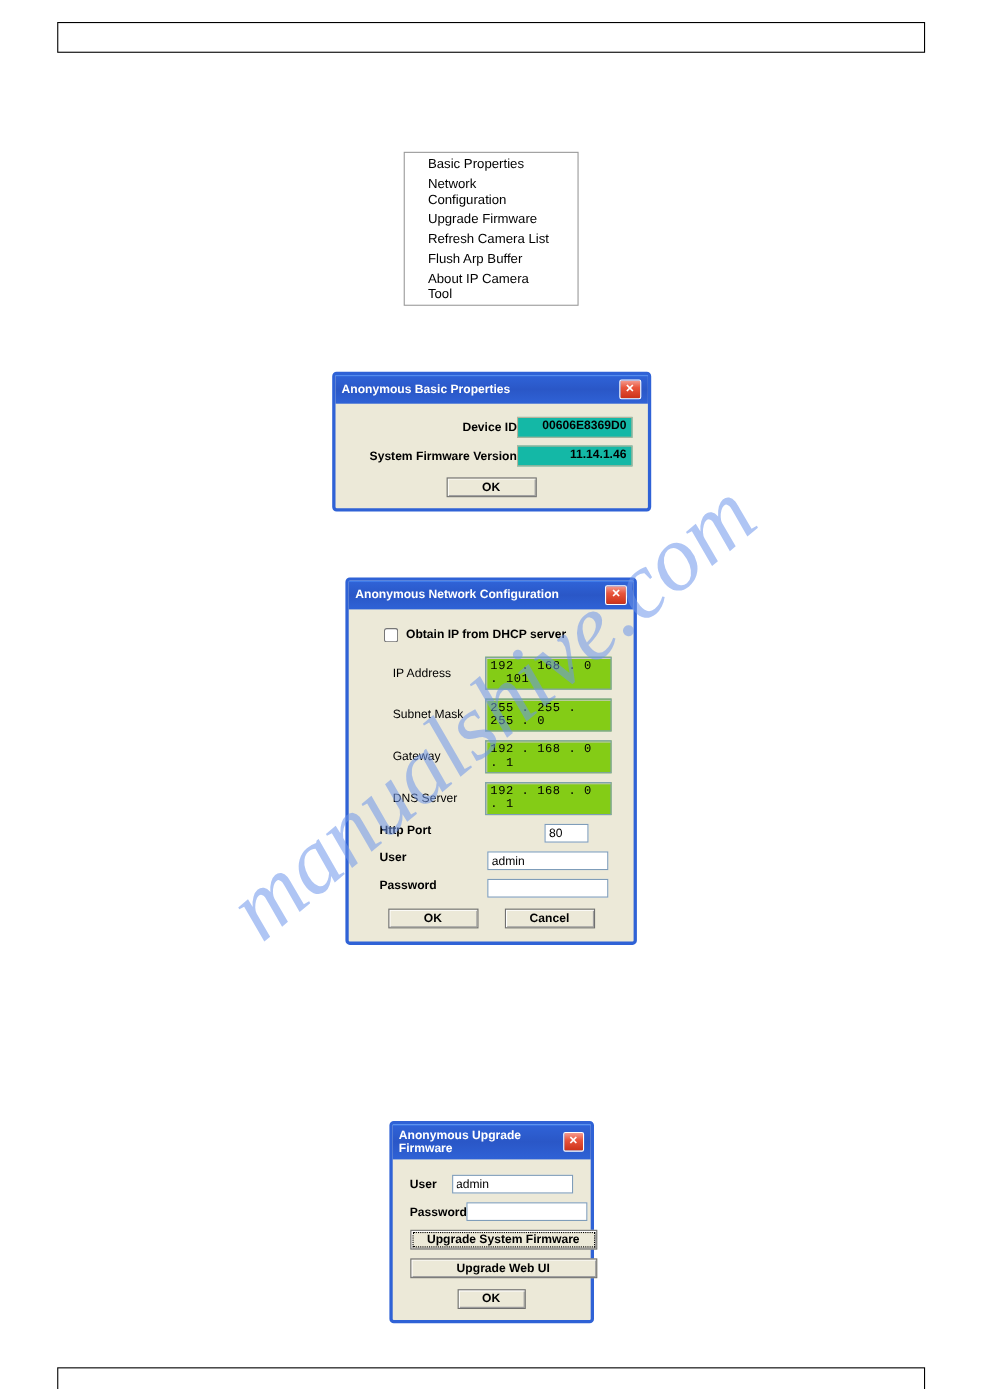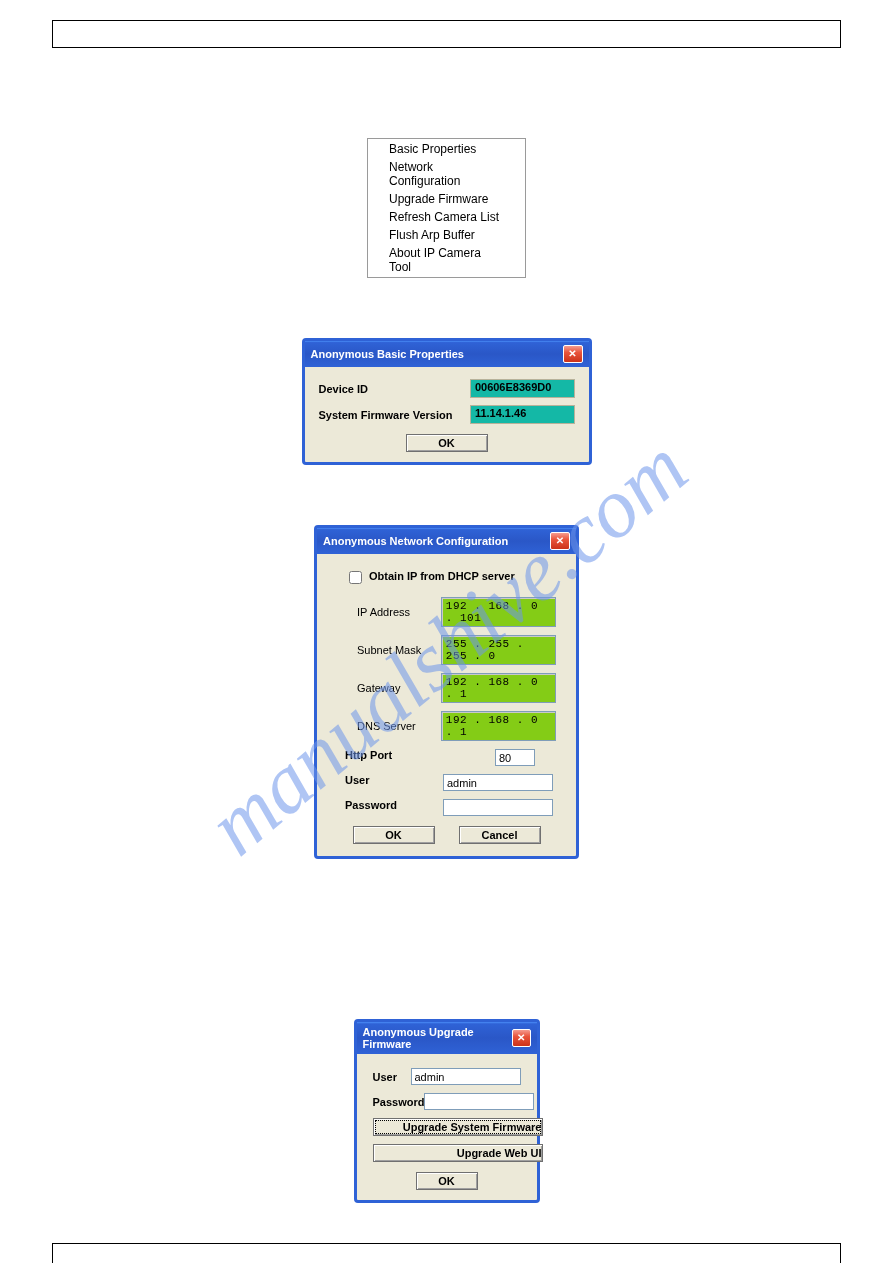--- a/index.html
+++ b/index.html
@@ -93,20 +93,21 @@
   .close-btn::before { content: "✕"; }
 
   .dialog-body {
     padding: 12px 14px 10px 14px;
   }
 
   .row {
     display: flex;
     align-items: center;
     margin-bottom: 7px;
+    text-align: right;
   }
   .row .label {
     font-weight: bold;
     font-size: 11px;
   }
 
   .readonly-field {
     border: 1px solid #b7b29a;
     background: #14b8a6;
     color: #000;
@@ -178,21 +179,21 @@
   .d2 .lrow .label { width: 98px; font-weight: bold; }
   .d2 .lrow .text-input { width: 110px; }
   .d2 .lrow .text-input.port { width: 40px; margin-left: 52px; }
 
   .d3 { width: 186px; margin-top: 160px; }
   .d3 .dialog-body { padding: 14px 16px 10px 16px; }
   .d3 .lrow { display:flex; align-items:center; margin-bottom: 8px; }
   .d3 .lrow .label { width: 80px; font-weight: bold; }
   .d3 .lrow .text-input { width: 110px; }
   .d3 .stack { margin-top:6px; margin-bottom:8px; }
-  .d3 .stack .btn { display:block; margin: 0 auto 8px auto; width: 168px; text-align: right; }
+  .d3 .stack .btn { display:block; margin: 0 auto 8px auto; width: 168px; }
 
 </style>
 </head>
 <body>
 
 <div class="hr-box"></div>
 
 <div class="watermark">manualshive.com</div>
 
 <div class="section-wrap">

